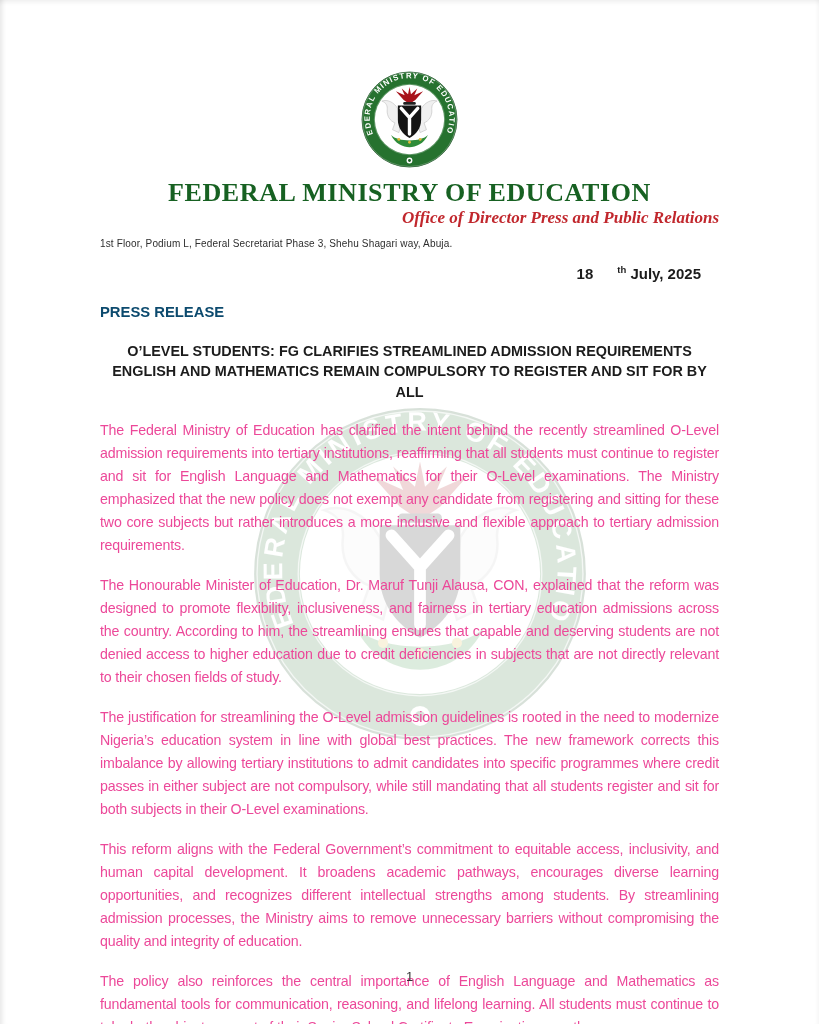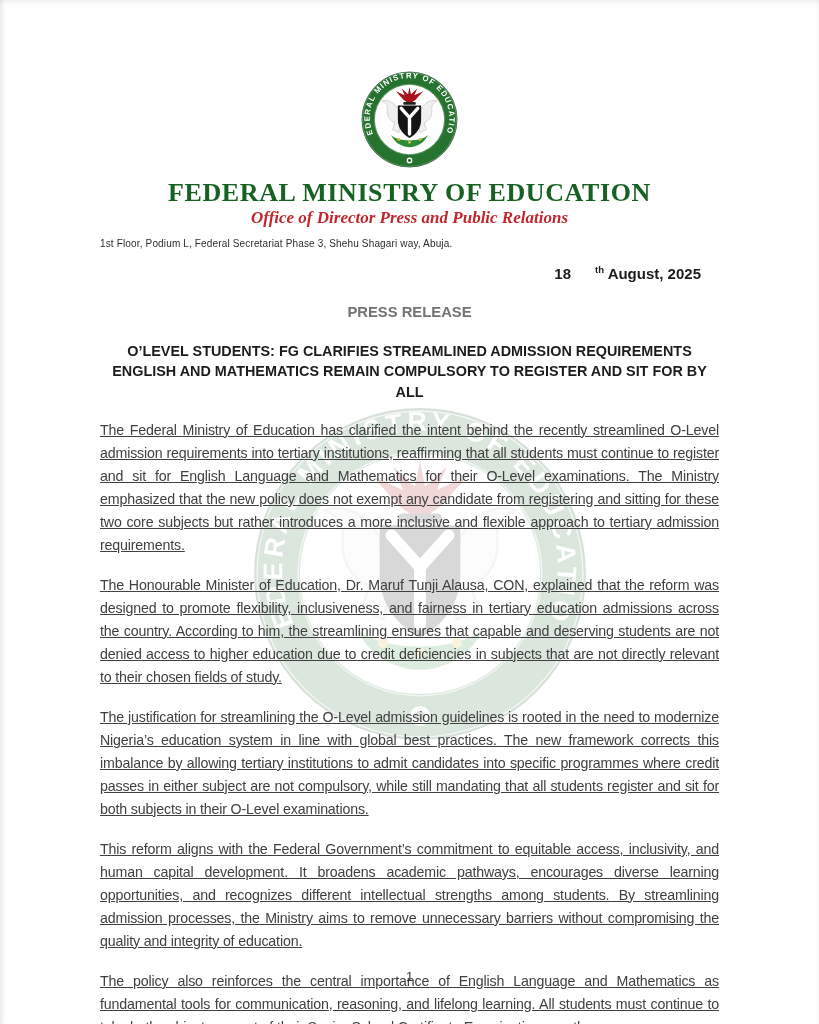--- a/index.html
+++ b/index.html
@@ -23,21 +23,21 @@
     text-align:center;
     font-family:"Liberation Serif",serif;
     font-weight:bold;
     font-size:26px;
     letter-spacing:.6px;
     color:#176122;
     line-height:1.05;
   }
   .office-line{
     margin-top:2px;
-    text-align:center;
+    text-align:right;
     font-family:"Liberation Serif",serif;
     font-style:italic;
     font-weight:bold;
     font-size:17px;
     color:#c1272d;
   }
   .address-line{
     margin-top:10px;
     font-size:10px;
     color:#2e2e2e;
@@ -58,39 +58,38 @@
     padding-right:18px;
     font-weight:bold;
     font-size:15px;
     color:#1c1c1c;
   }
   .date-row sup{font-size:9.5px;vertical-align:super;line-height:0;padding-left:24px;}
   .kicker{
     margin-top:22px;
     font-weight:bold;
     font-size:14.8px;
-    color:#737373;
-    text-align:center;
+    color:#0c4a6e;
+    text-align:left;
   }
   .headline{
     margin-top:21px;
     text-align:center;
     font-weight:bold;
     font-size:14.4px;
     line-height:1.4;
     color:#1c1c1c;
   }
   .body-paragraph{
     margin:17px 0 0;
     font-size:14.2px;
     line-height:23px;
     letter-spacing:-.15px;
     text-align:justify;
-    color:#404040;
-    text-decoration:underline;
+    color:#ec4899;
   }
   .page-number{
     position:absolute;
     z-index:2;
     bottom:40px;left:0;right:0;
     text-align:center;
     font-size:13px;
     color:#333;
   }
   
@@ -154,21 +153,21 @@
     </div>
 
     <h1 class="ministry-name">FEDERAL MINISTRY OF EDUCATION</h1>
 
     <div class="office-line">Office of Director Press and Public Relations</div>
 
     <div class="address-line">1st Floor, Podium L, Federal Secretariat Phase 3, Shehu Shagari way, Abuja.</div>
 
 
     <div class="date-row">
-      <span>18</span><sup>th</sup><span> August, 2025</span>
+      <span>18</span><sup>th</sup><span> July, 2025</span>
     </div>
 
     <div class="kicker">PRESS RELEASE</div>
 
     <div class="headline">
       <div>O’LEVEL STUDENTS: FG CLARIFIES STREAMLINED ADMISSION REQUIREMENTS</div>
       <div>ENGLISH AND MATHEMATICS REMAIN COMPULSORY TO REGISTER AND SIT FOR BY ALL</div>
     </div>
 
     <p class="body-paragraph">The Federal Ministry of Education has clarified the intent behind the recently streamlined O-Level admission requirements into tertiary institutions, reaffirming that all students must continue to register and sit for English Language and Mathematics for their O-Level examinations. The Ministry emphasized that the new policy does not exempt any candidate from registering and sitting for these two core subjects but rather introduces a more inclusive and flexible approach to tertiary admission requirements.</p>

